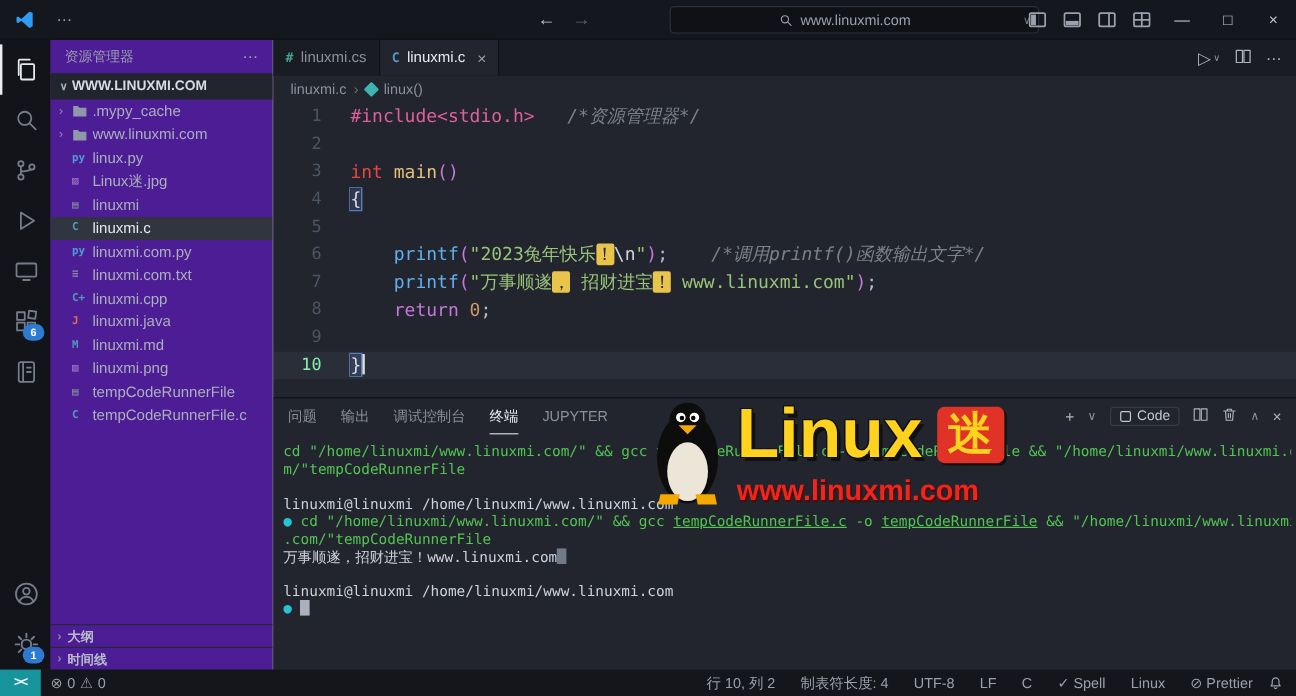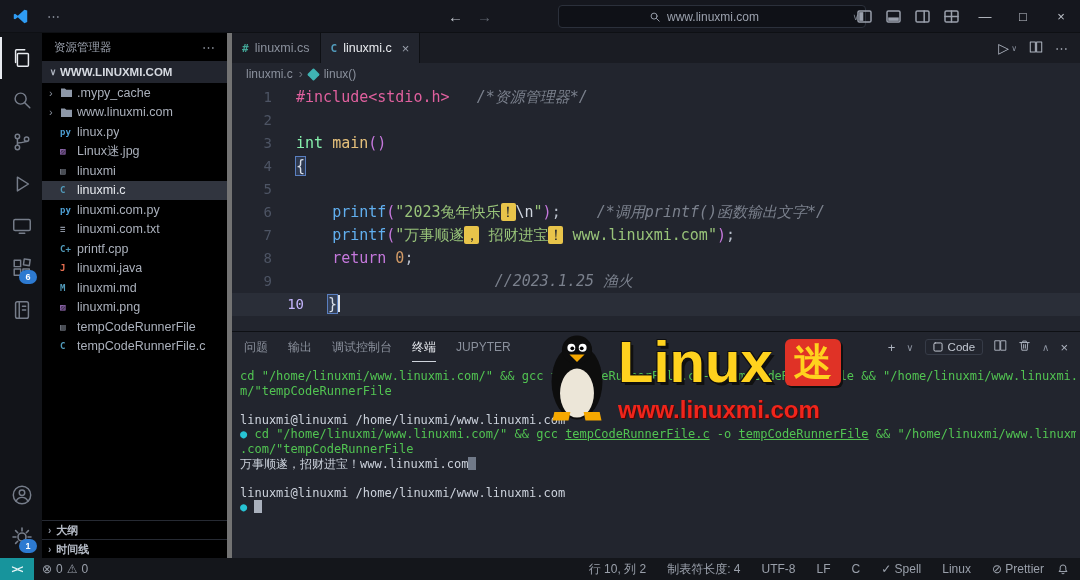--- a/index.html
+++ b/index.html
@@ -28,21 +28,21 @@
 
   
   .activitybar{width:42px;background:#121419;display:flex;flex-direction:column;align-items:stretch;padding-top:4px;flex:none;}
   .ab-item{height:42px;display:flex;align-items:center;justify-content:center;color:#767d8a;position:relative;border-left:2px solid transparent;}
   .ab-item.active{color:#e8ebf0;border-left-color:#e8ebf0;}
   .badge{position:absolute;right:5px;bottom:5px;min-width:14px;height:14px;border-radius:8px;background:#2d7ad1;color:#fff;
     font-size:9px;line-height:14px;text-align:center;padding:0 2px;font-weight:bold;}
   .ab-spacer{flex:1;}
 
   
-  .sidebar{width:185px;background:#000000;display:flex;flex-direction:column;flex:none;border-right:5px solid #737373;min-height:0;}
+  .sidebar{width:185px;background:#4c1d95;display:flex;flex-direction:column;flex:none;border-right:1px solid #737373;min-height:0;}
   .sb-header{height:28px;display:flex;align-items:center;padding:0 12px;font-size:11.5px;color:#9ba1ad;flex:none;}
   .sb-header .dots{margin-left:auto;color:#9ba1ad;font-size:13px;}
   .sb-root{height:22px;display:flex;align-items:center;font-size:11.5px;font-weight:bold;color:#d7dbe2;padding:0 4px;flex:none;background:#22252e;}
   .sb-root .chev{width:14px;text-align:center;color:#aeb4bf;font-size:9px;}
   .file-tree{flex:none;overflow:hidden;}
   .tree-row{height:19.5px;display:flex;align-items:center;padding-left:7px;font-size:12.5px;color:#aab0bb;cursor:default;}
   .tree-row.selected{background:#31353f;color:#e6e9ee;}
   .tw{width:11px;flex:none;color:#8a919e;font-size:11px;}
   .ficon{width:17px;flex:none;font-size:9px;font-weight:bold;font-family:"DejaVu Sans Mono",monospace;display:flex;align-items:center;}
   .fname{white-space:nowrap;overflow:hidden;text-overflow:ellipsis;}
@@ -62,24 +62,24 @@
   .runbtn .dd{font-size:8px;margin-left:2px;color:#8a919e;}
   .breadcrumb{height:22px;display:flex;align-items:center;font-size:12px;color:#8a909c;padding-left:14px;gap:6px;flex:none;}
   .breadcrumb .sep{color:#6b717c;}
   .sym-icon{width:9px;height:9px;background:#3fb3b3;transform:rotate(45deg);border-radius:1px;display:inline-block;}
 
   
   .code{flex:1;min-height:0;overflow:hidden;padding-top:1px;font-family:"DejaVu Sans Mono",monospace;font-size:15px;line-height:23px;}
   .code-line{display:flex;height:23px;}
   .code-line.active{background:rgba(140,150,175,.08);}
   .gutter{width:40px;flex:none;text-align:right;color:#4d5464;font-size:14px;}
-  .code-line.active .gutter{color:#c4b5fd;padding-left:32px;}
+  .code-line.active .gutter{color:#86efac;}
   .ltext{padding-left:24px;white-space:pre;color:#abb2bf;}
   .tk-pp{color:#e0609e;}
-  .tk-kw{color:#86efac;}
+  .tk-kw{color:#ef4444;}
   .tk-kw2{color:#c678dd;}
   .tk-fn{color:#e5c07b;}
   .tk-call{color:#61afef;}
   .tk-par{color:#c678dd;}
   .tk-str{color:#98c379;}
   .tk-hl{background:#e8c44a;color:#23262e;border-radius:2px;}
   .tk-esc{color:#cfd5df;}
   .tk-num{color:#d19a66;}
   .tk-pun{color:#b6bdc9;}
   .tk-cmt{color:#7b818d;font-style:italic;}
@@ -303,21 +303,21 @@
             <span class="fname">linuxmi.com.py</span>
           </div>
           <div class="tree-row">
             <span class="tw"></span>
             <span class="ficon" style="color: rgb(138, 145, 158);">≡</span>
             <span class="fname">linuxmi.com.txt</span>
           </div>
           <div class="tree-row">
             <span class="tw"></span>
             <span class="ficon" style="color: rgb(81, 154, 186);">C+</span>
-            <span class="fname">printf.cpp</span>
+            <span class="fname">linuxmi.cpp</span>
           </div>
           <div class="tree-row">
             <span class="tw"></span>
             <span class="ficon" style="color: rgb(231, 111, 81);">J</span>
             <span class="fname">linuxmi.java</span>
           </div>
           <div class="tree-row">
             <span class="tw"></span>
             <span class="ficon" style="color: rgb(81, 154, 186);">M</span>
             <span class="fname">linuxmi.md</span>
@@ -409,21 +409,20 @@
             <div class="code-line">
               <span class="gutter">7</span>
               <span class="ltext"><span>    </span><span class="tk-call">printf</span><span class="tk-par">(</span><span class="tk-str">"万事顺遂</span><span class="tk-hl">，</span><span class="tk-str"> 招财进宝</span><span class="tk-hl">！</span><span class="tk-str"> www.linuxmi.com"</span><span class="tk-par">)</span><span class="tk-pun">;</span></span>
             </div>
             <div class="code-line">
               <span class="gutter">8</span>
               <span class="ltext"><span>    </span><span class="tk-kw2">return</span><span> </span><span class="tk-num">0</span><span class="tk-pun">;</span></span>
             </div>
             <div class="code-line">
               <span class="gutter">9</span>
-              <span class="ltext"><span>                      </span><span class="tk-cmt">//2023.1.25 渔火</span></span>
             </div>
             <div class="code-line active">
               <span class="gutter">10</span>
               <span class="ltext"><span class="tk-brace tk-match">}</span><span class="caret"></span></span>
             </div>
           </div>
       </div>
 
       <div class="panel">
         <div class="panel-header">

